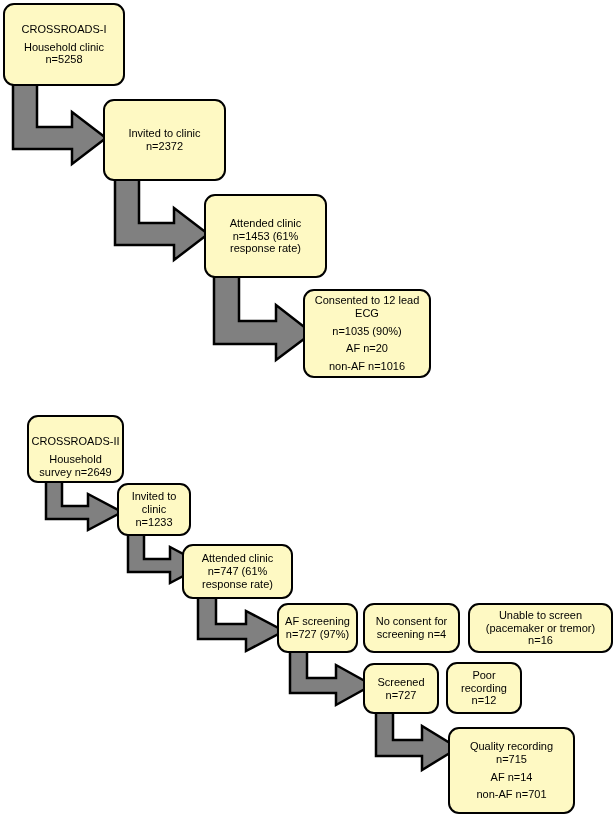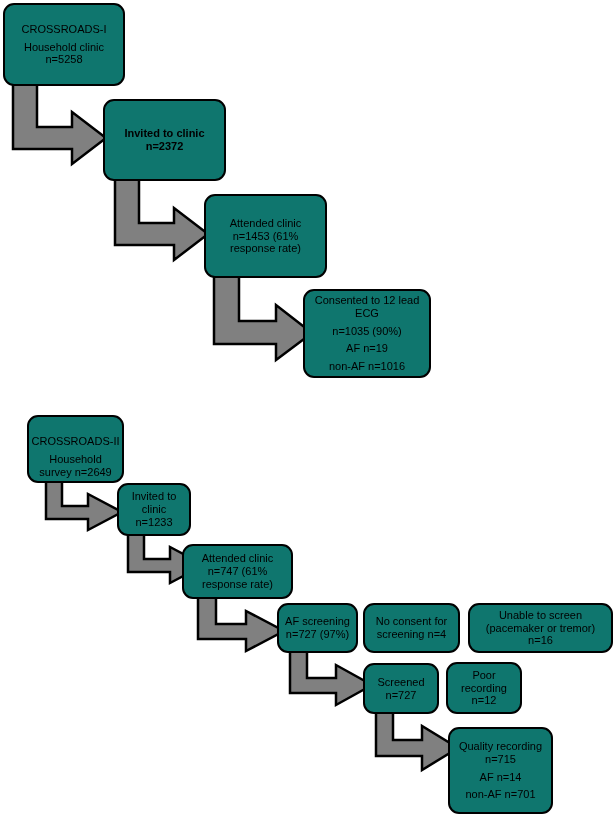--- a/index.html
+++ b/index.html
@@ -13,21 +13,21 @@
   #canvas {
     position: relative;
     width: 616px;
     height: 821px;
     background: #ffffff;
     overflow: hidden;
   }
   .node {
     position: absolute;
     box-sizing: border-box;
-    background: #0f766e;
+    background: #fef9c3;
     border: 2.5px solid #000000;
     border-radius: 11px;
     display: flex;
     flex-direction: column;
     align-items: center;
     justify-content: center;
     text-align: center;
     color: #000000;
     font-size: 11px;
     line-height: 1.18;
@@ -103,38 +103,38 @@
     </svg>
   </div>
 
   <div class="node" style="left:3px; top:3px; width:122px; height:83px;">
     <span class="line">CROSSROADS-I</span>
     <span class="sp"></span>
     <span class="line">Household clinic</span>
     <span class="line">n=5258</span>
   </div>
 
-  <div class="node" style="left:103px; top:99px; width:123px; height:82px;font-weight:bold;">
+  <div class="node" style="left:103px; top:99px; width:123px; height:82px;">
     <span class="line">Invited to clinic</span>
     <span class="line">n=2372</span>
   </div>
 
   <div class="node" style="left:204px; top:194px; width:123px; height:84px;">
     <span class="line">Attended clinic</span>
     <span class="line">n=1453 (61%</span>
     <span class="line">response rate)</span>
   </div>
 
   <div class="node" style="left:303px; top:289px; width:128px; height:89px;">
     <span class="line">Consented to 12 lead</span>
     <span class="line">ECG</span>
     <span class="sp"></span>
     <span class="line">n=1035  (90%)</span>
     <span class="sp"></span>
-    <span class="line">AF n=19</span>
+    <span class="line">AF n=20</span>
     <span class="sp"></span>
     <span class="line">non-AF n=1016</span>
   </div>
 
   <div class="node" style="left:27px; top:415px; width:97px; height:68px;justify-content:flex-end;">
     <span class="line">CROSSROADS-II</span>
     <span class="sp"></span>
     <span class="line">Household</span>
     <span class="line">survey n=2649</span>
   </div>
@@ -171,21 +171,21 @@
     <span class="line">Screened</span>
     <span class="line">n=727</span>
   </div>
 
   <div class="node" style="left:446px; top:662px; width:76px; height:52px;">
     <span class="line">Poor</span>
     <span class="line">recording</span>
     <span class="line">n=12</span>
   </div>
 
-  <div class="node" style="left:448px; top:727px; width:105px; height:87px;">
+  <div class="node" style="left:448px; top:727px; width:127px; height:87px;">
     <span class="line">Quality recording</span>
     <span class="line">n=715</span>
     <span class="sp"></span>
     <span class="line">AF n=14</span>
     <span class="sp"></span>
     <span class="line">non-AF n=701</span>
   </div>
 
 </div>
 

